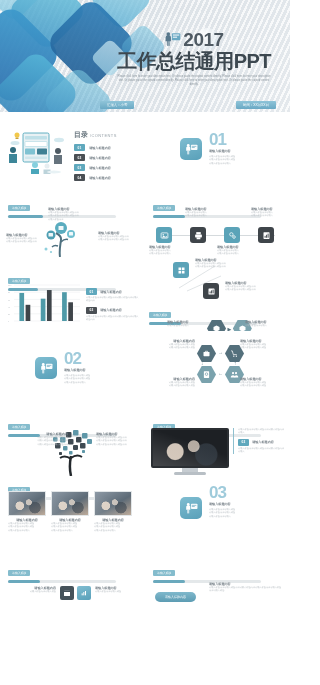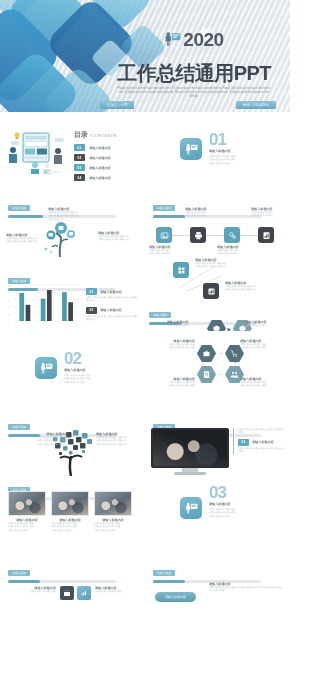--- a/index.html
+++ b/index.html
@@ -44,21 +44,21 @@
   .ring{ position:absolute; left:196px; top:28px; width:22px;height:22px;border-radius:50%;
          background:radial-gradient(circle at 35% 30%, rgba(255,255,255,.9), rgba(170,200,220,.25));}
   .title-right{
     position:absolute; right:6px; top:30px; width:180px; text-align:center; z-index:5;
   }
   .year-row{ display:flex; align-items:center; justify-content:center; gap:2px; }
   .year-icon{ width:17px;height:17px; display:block; }
   .year{ font-size:19px; font-weight:bold; color:#4f5a63; letter-spacing:-.5px; line-height:1;}
   .main-title{
     font-size:20px; font-weight:bold; color:#3d4850; line-height:1.05;
-    margin-top:14px; letter-spacing:-.6px; white-space:nowrap;
+    margin-top:2px; letter-spacing:-.6px; white-space:nowrap;
   }
   .sub-desc{
     margin-top:3px; font-size:2.6px; color:#8d979e; line-height:1.5; padding:0 12px;
   }
   .tbtns{ position:absolute; right:14px; top:101px; width:176px; display:flex; justify-content:space-between; z-index:6;}
   .tbtn{
     font-size:3.4px; color:#fff; padding:2px 7px; border-radius:1px;
     background:linear-gradient(180deg,#8fc4d8,#6aa9c4); white-space:nowrap;
   }
 
@@ -150,21 +150,21 @@
           <svg viewBox="0 0 24 24">
               <rect x="11" y="3" width="12" height="10" rx="1.5" fill="#6ba9c4"></rect>
               <rect x="12.5" y="5" width="9" height="1.4" fill="#fff"></rect>
               <rect x="12.5" y="8" width="6" height="1.4" fill="#fff"></rect>
               <circle cx="6" cy="4.4" r="2.6" fill="#58788c"></circle>
               <path d="M2.2 9.2c0-2 1.7-3.4 3.8-3.4s3.8 1.4 3.8 3.4v5.2H2.2z" fill="#58788c"></path>
               <rect x="4.6" y="14" width="1.5" height="7" fill="#58788c"></rect>
               <rect x="6.4" y="14" width="1.5" height="7" fill="#58788c"></rect>
             </svg>
         </span>
-        <span class="year">2020</span>
+        <span class="year">2017</span>
       </div>
       <div class="main-title">工作总结通用PPT</div>
       <div class="sub-desc">Please click here to enter your descriptive text. Or please paste the copied content directly. Please click here to enter your descriptive text. Or please paste the copied content directly. Please click here to enter your descriptive text. Or please paste the copied content directly.</div>
     </div>
     <div class="tbtns">
       <span class="tbtn">汇报人：小雪</span>
       <span class="tbtn">时间：XX月XX日</span>
     </div>
   </div>
 

